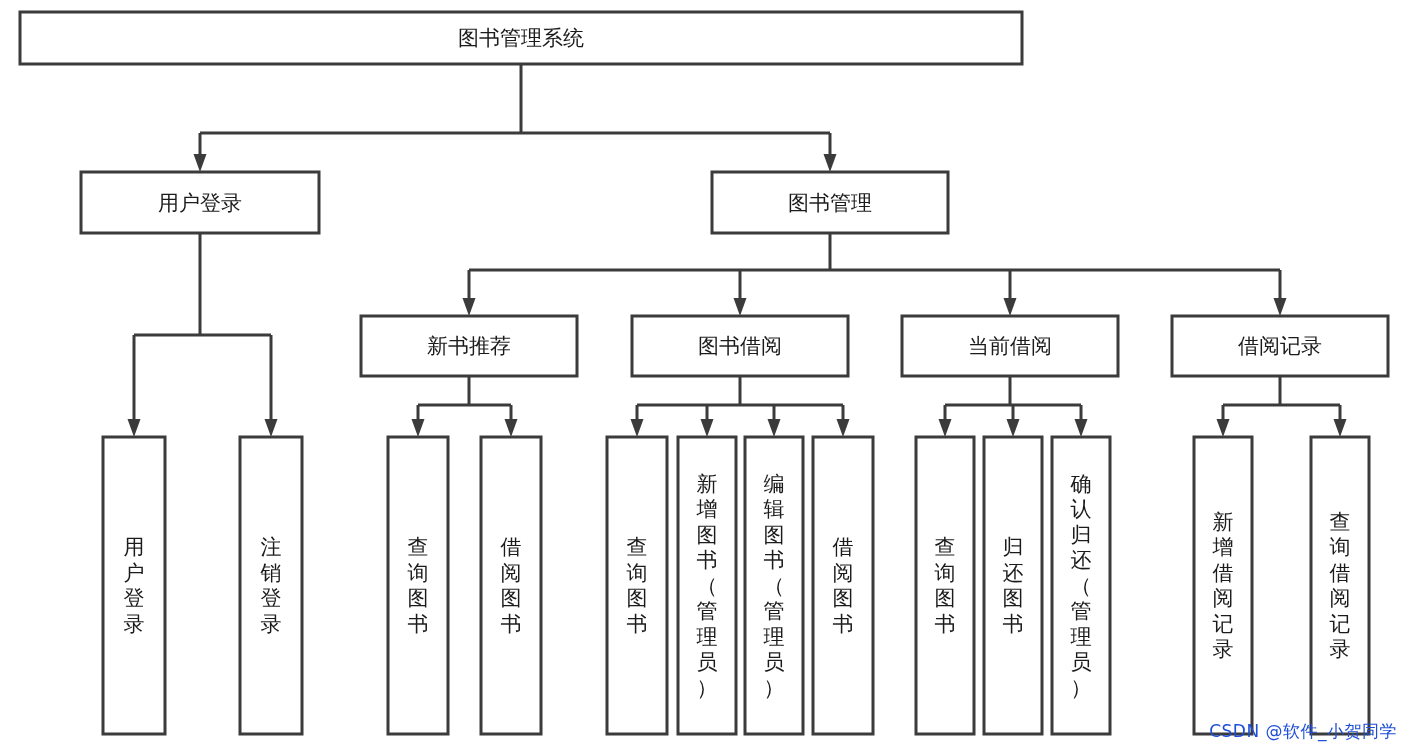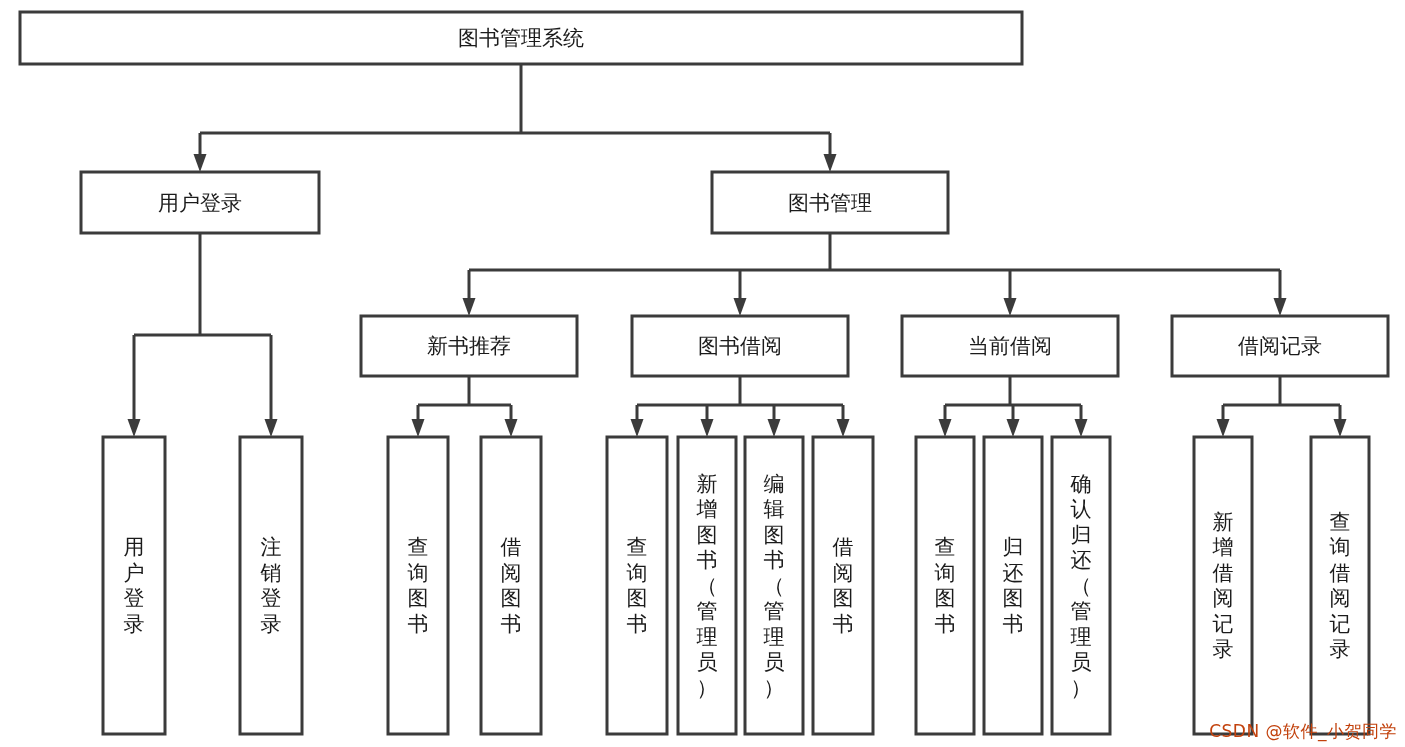--- a/index.html
+++ b/index.html
@@ -56,21 +56,21 @@
     font-size: 21px;
     fill: #1b1b1b;
     text-anchor: middle;
   }
   .watermark-text {
     position: absolute;
     right: 8px;
     bottom: 4px;
     font-family: "DejaVu Sans", "Liberation Sans", sans-serif;
     font-size: 17px;
-    color: #c2410c;
+    color: #1d4ed8;
     letter-spacing: 0.5px;
     white-space: nowrap;
     user-select: none;
   }
 </style>
 </head>
 <body>
 
 <div id="diagram-root">
 

